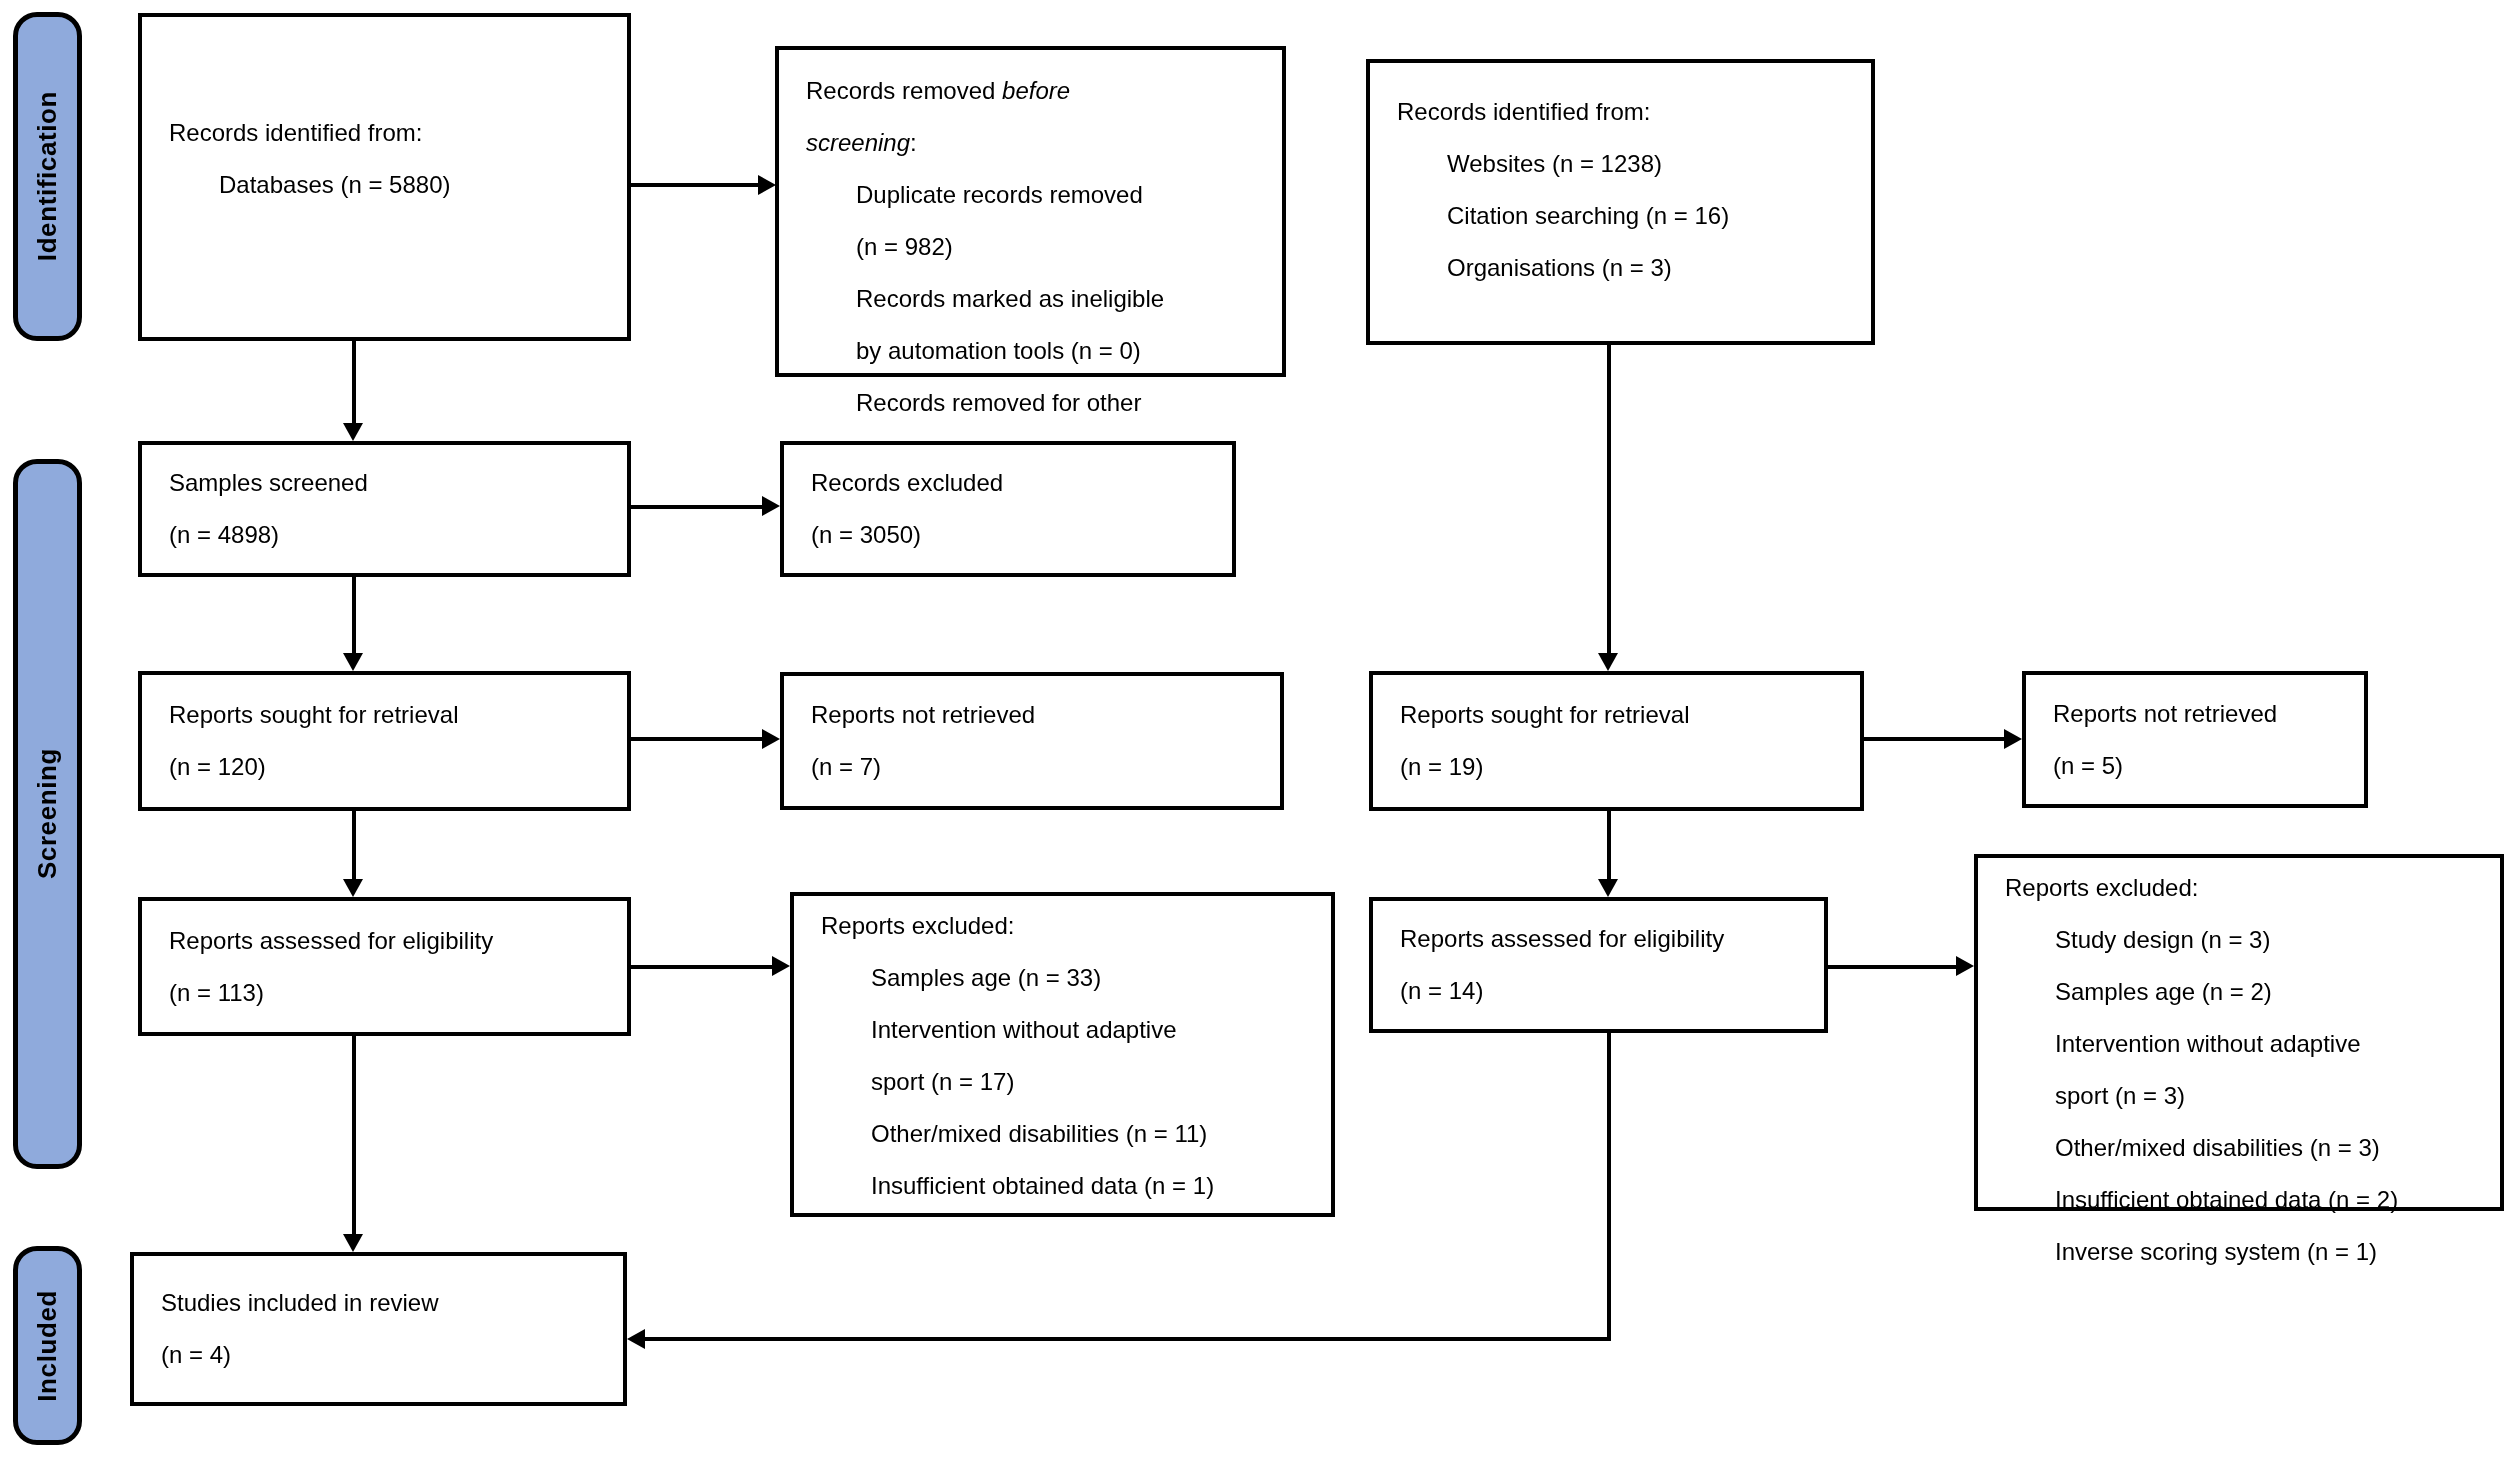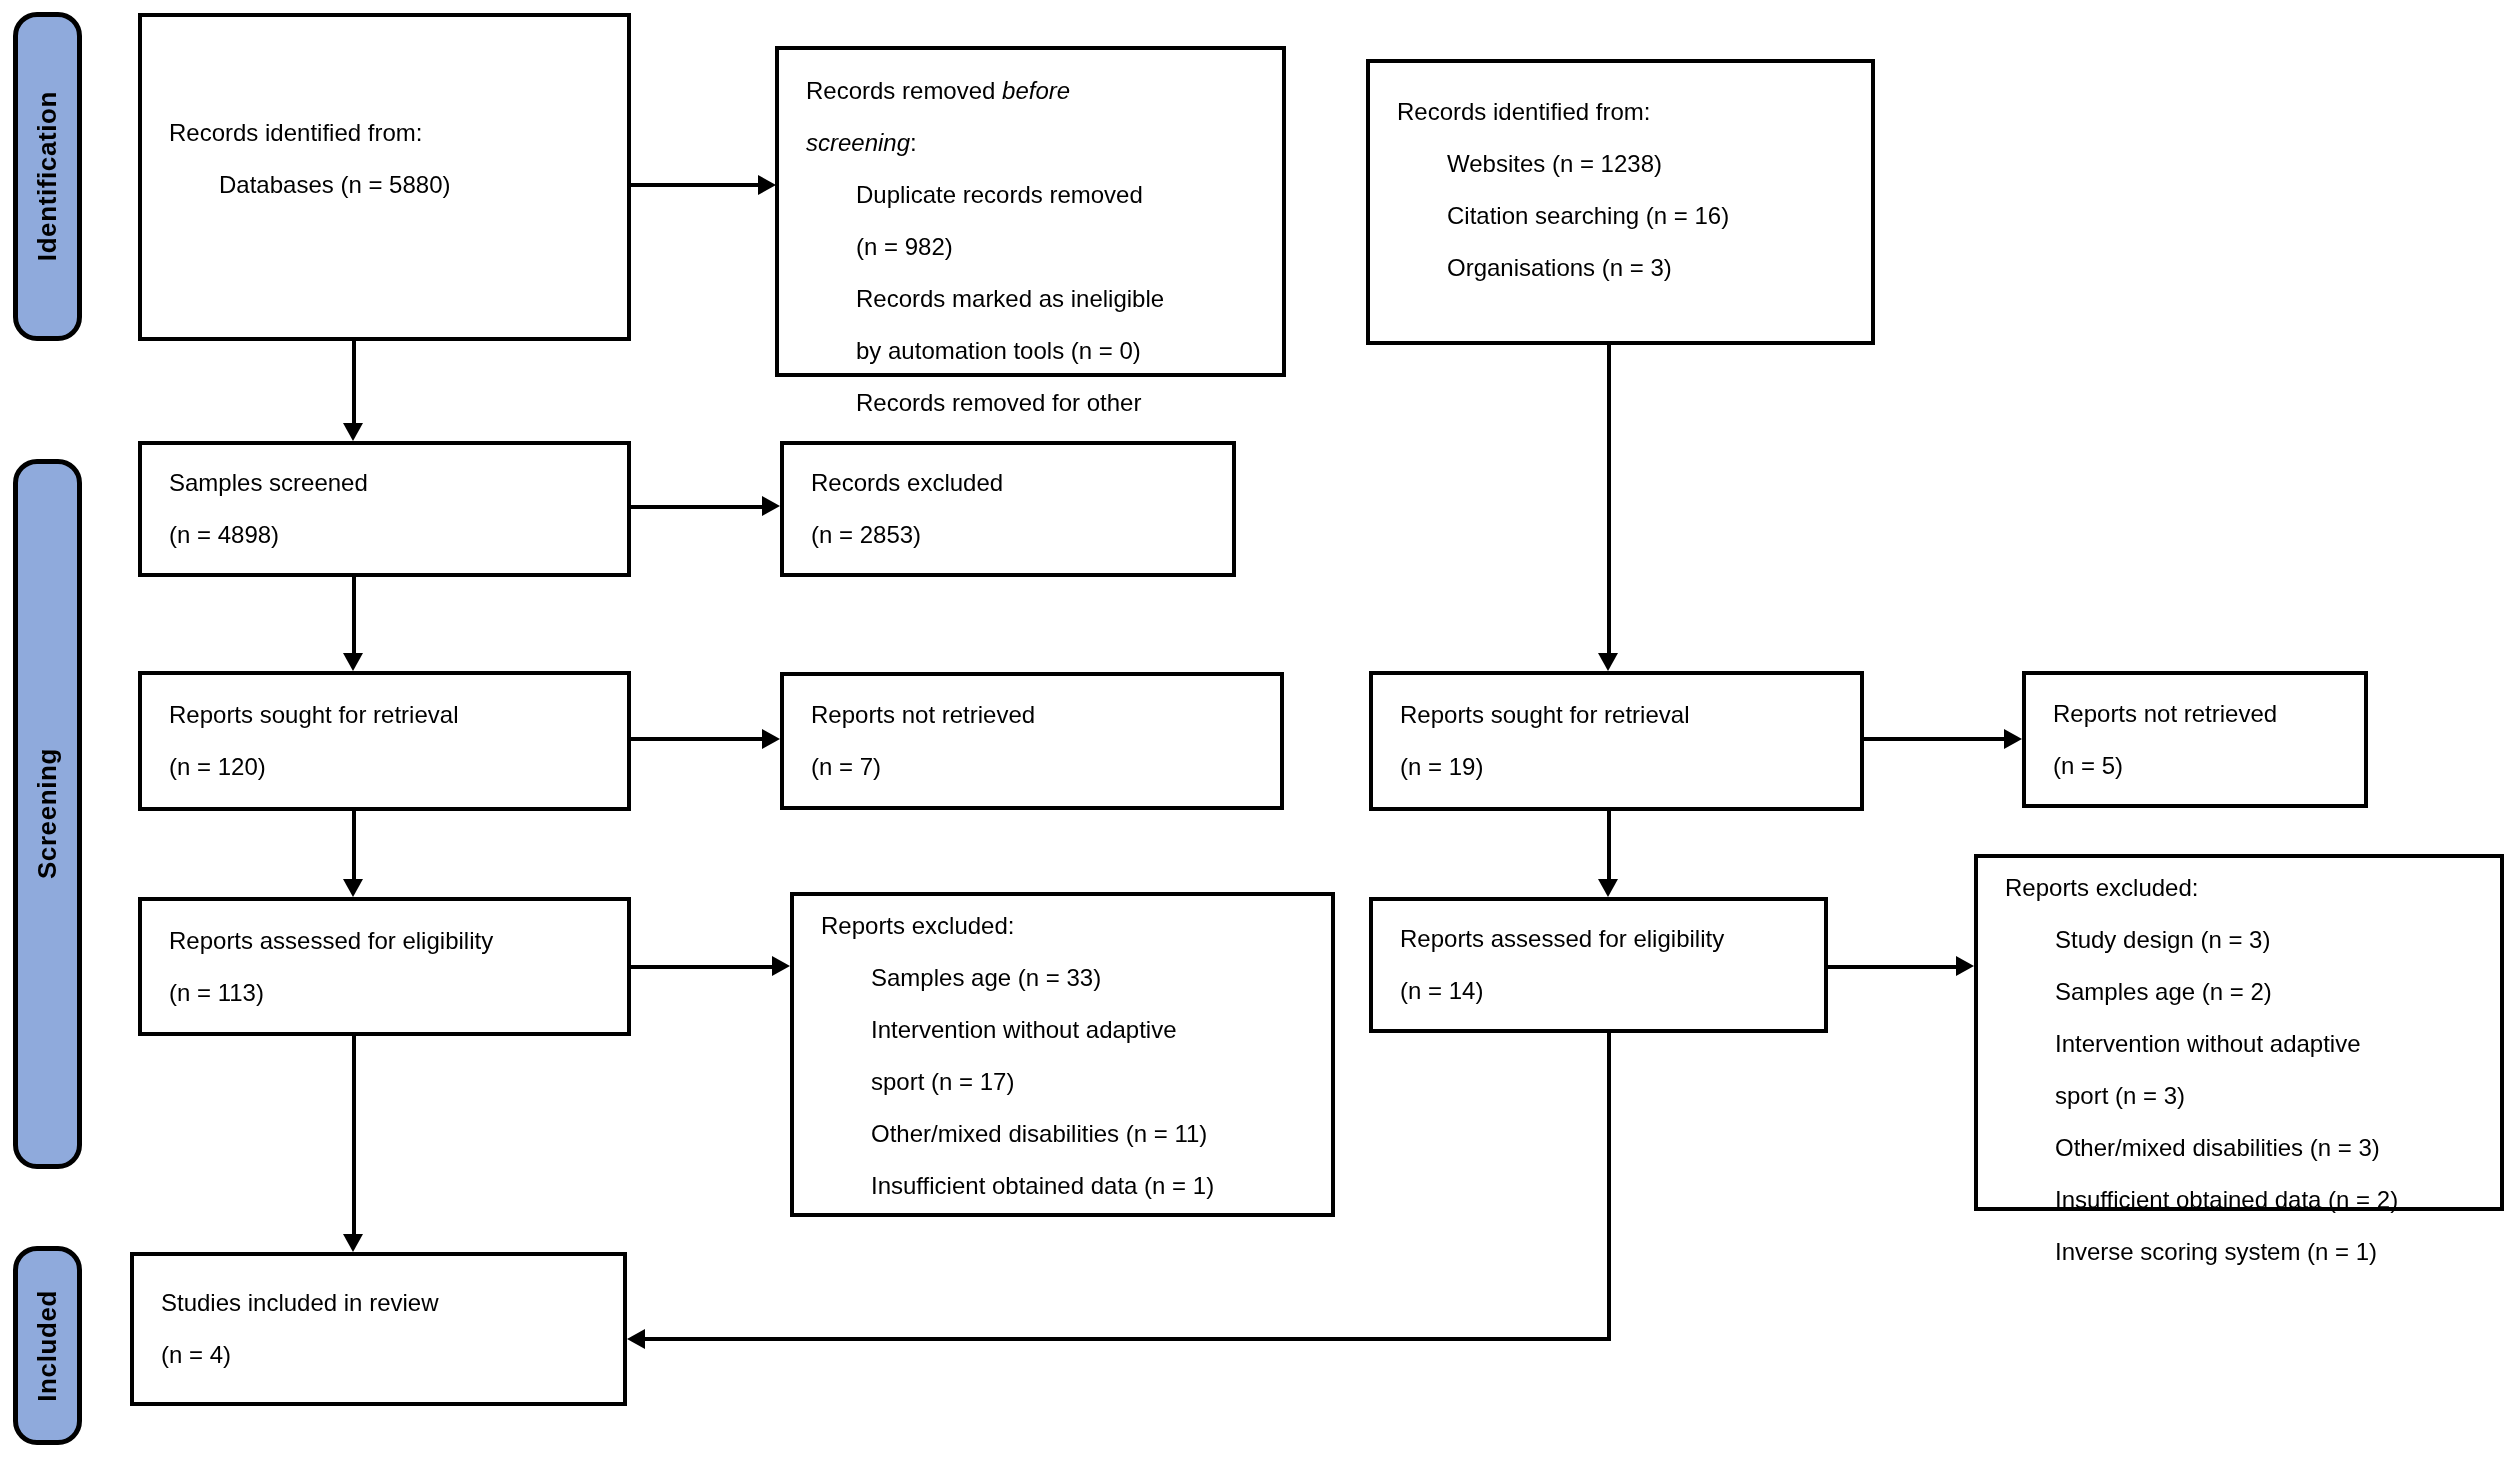--- a/index.html
+++ b/index.html
@@ -87,21 +87,21 @@
     <div class="line ind1">Citation searching (n = 16)</div>
     <div class="line ind1">Organisations (n = 3)</div>
   </div>
 
   <div class="box" style="left:138px; top:441px; width:493px; height:136px;">
     <div class="line ind0">Samples screened</div>
     <div class="line ind0">(n = 4898)</div>
   </div>
   <div class="box" style="left:780px; top:441px; width:456px; height:136px;">
     <div class="line ind0">Records excluded</div>
-    <div class="line ind0">(n = 2853)</div>
+    <div class="line ind0">(n = 3050)</div>
   </div>
 
   <div class="box" style="left:138px; top:671px; width:493px; height:140px;">
     <div class="line ind0">Reports sought for retrieval</div>
     <div class="line ind0">(n = 120)</div>
   </div>
   <div class="box" style="left:780px; top:672px; width:504px; height:138px;">
     <div class="line ind0">Reports not retrieved</div>
     <div class="line ind0">(n = 7)</div>
   </div>

